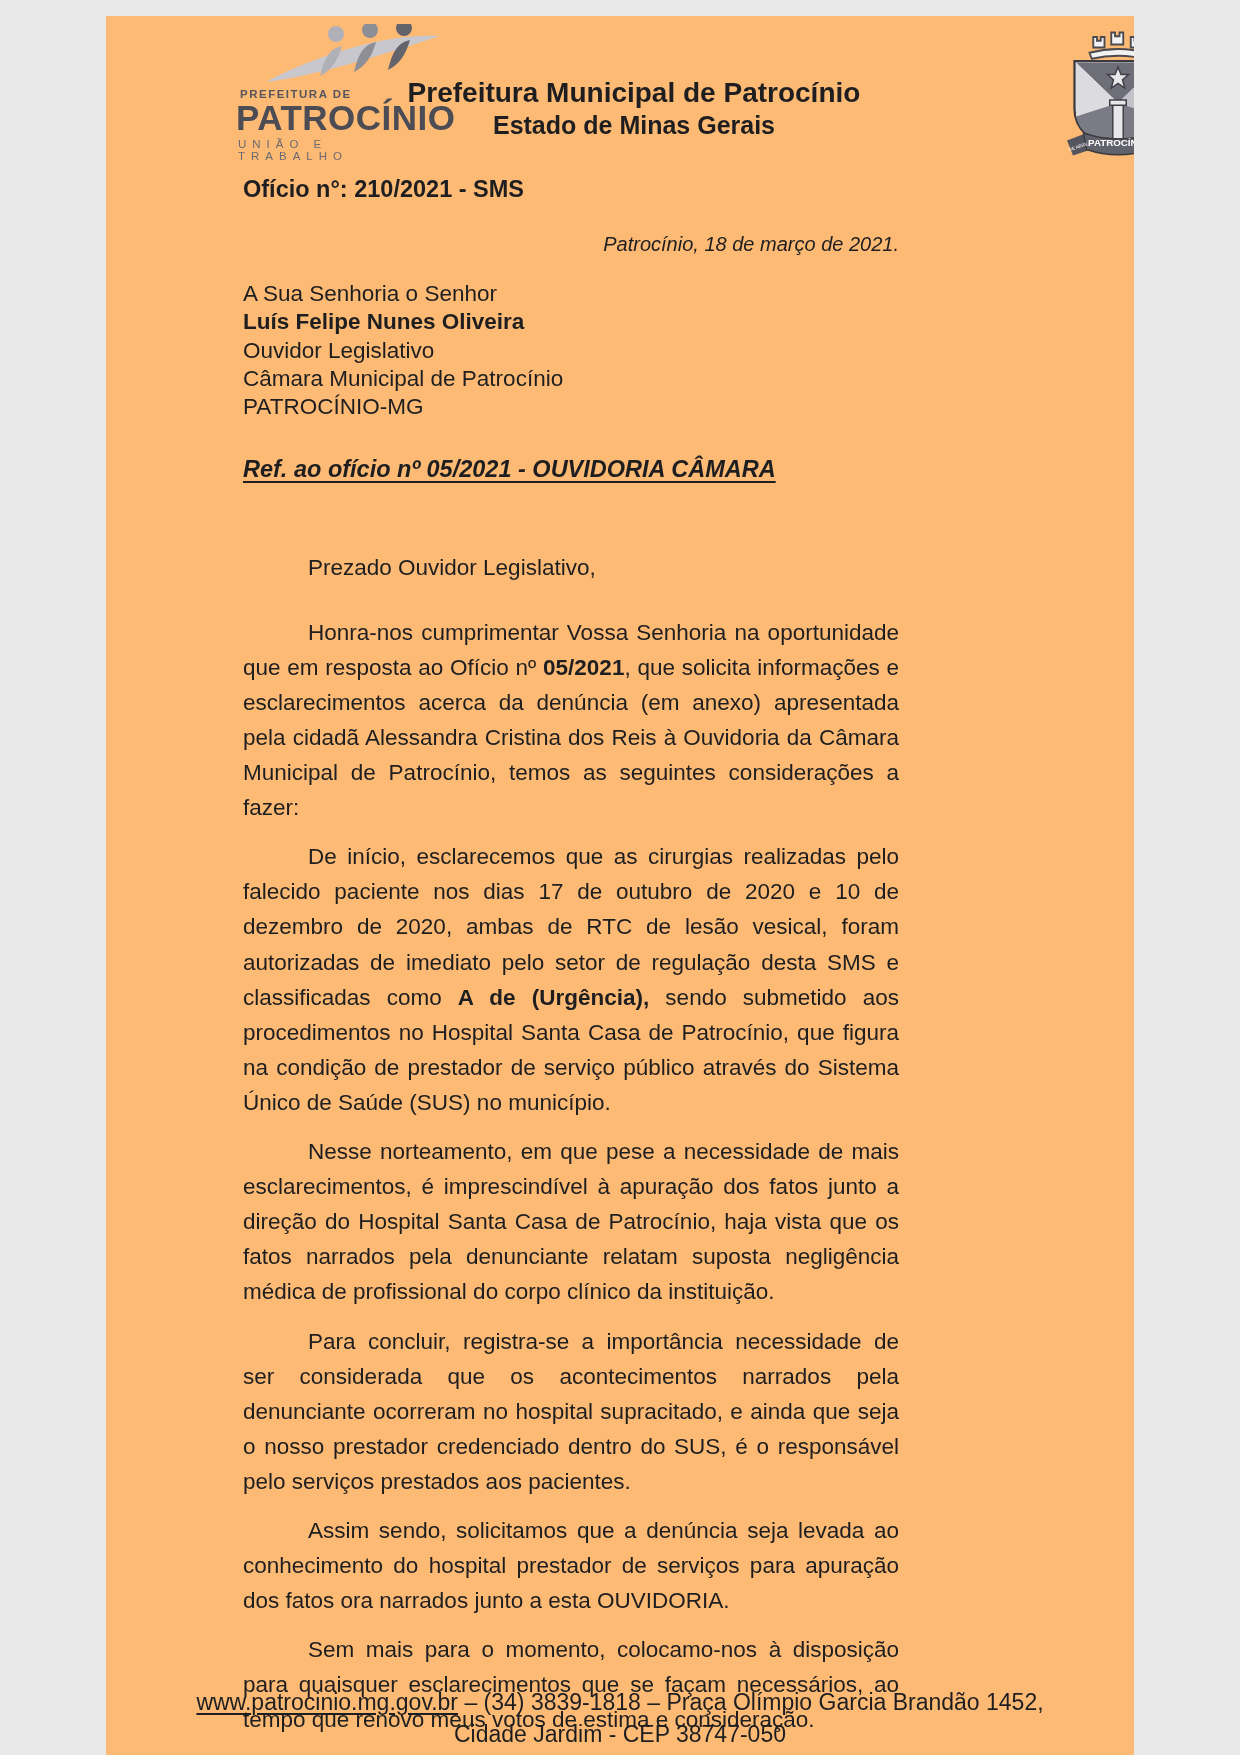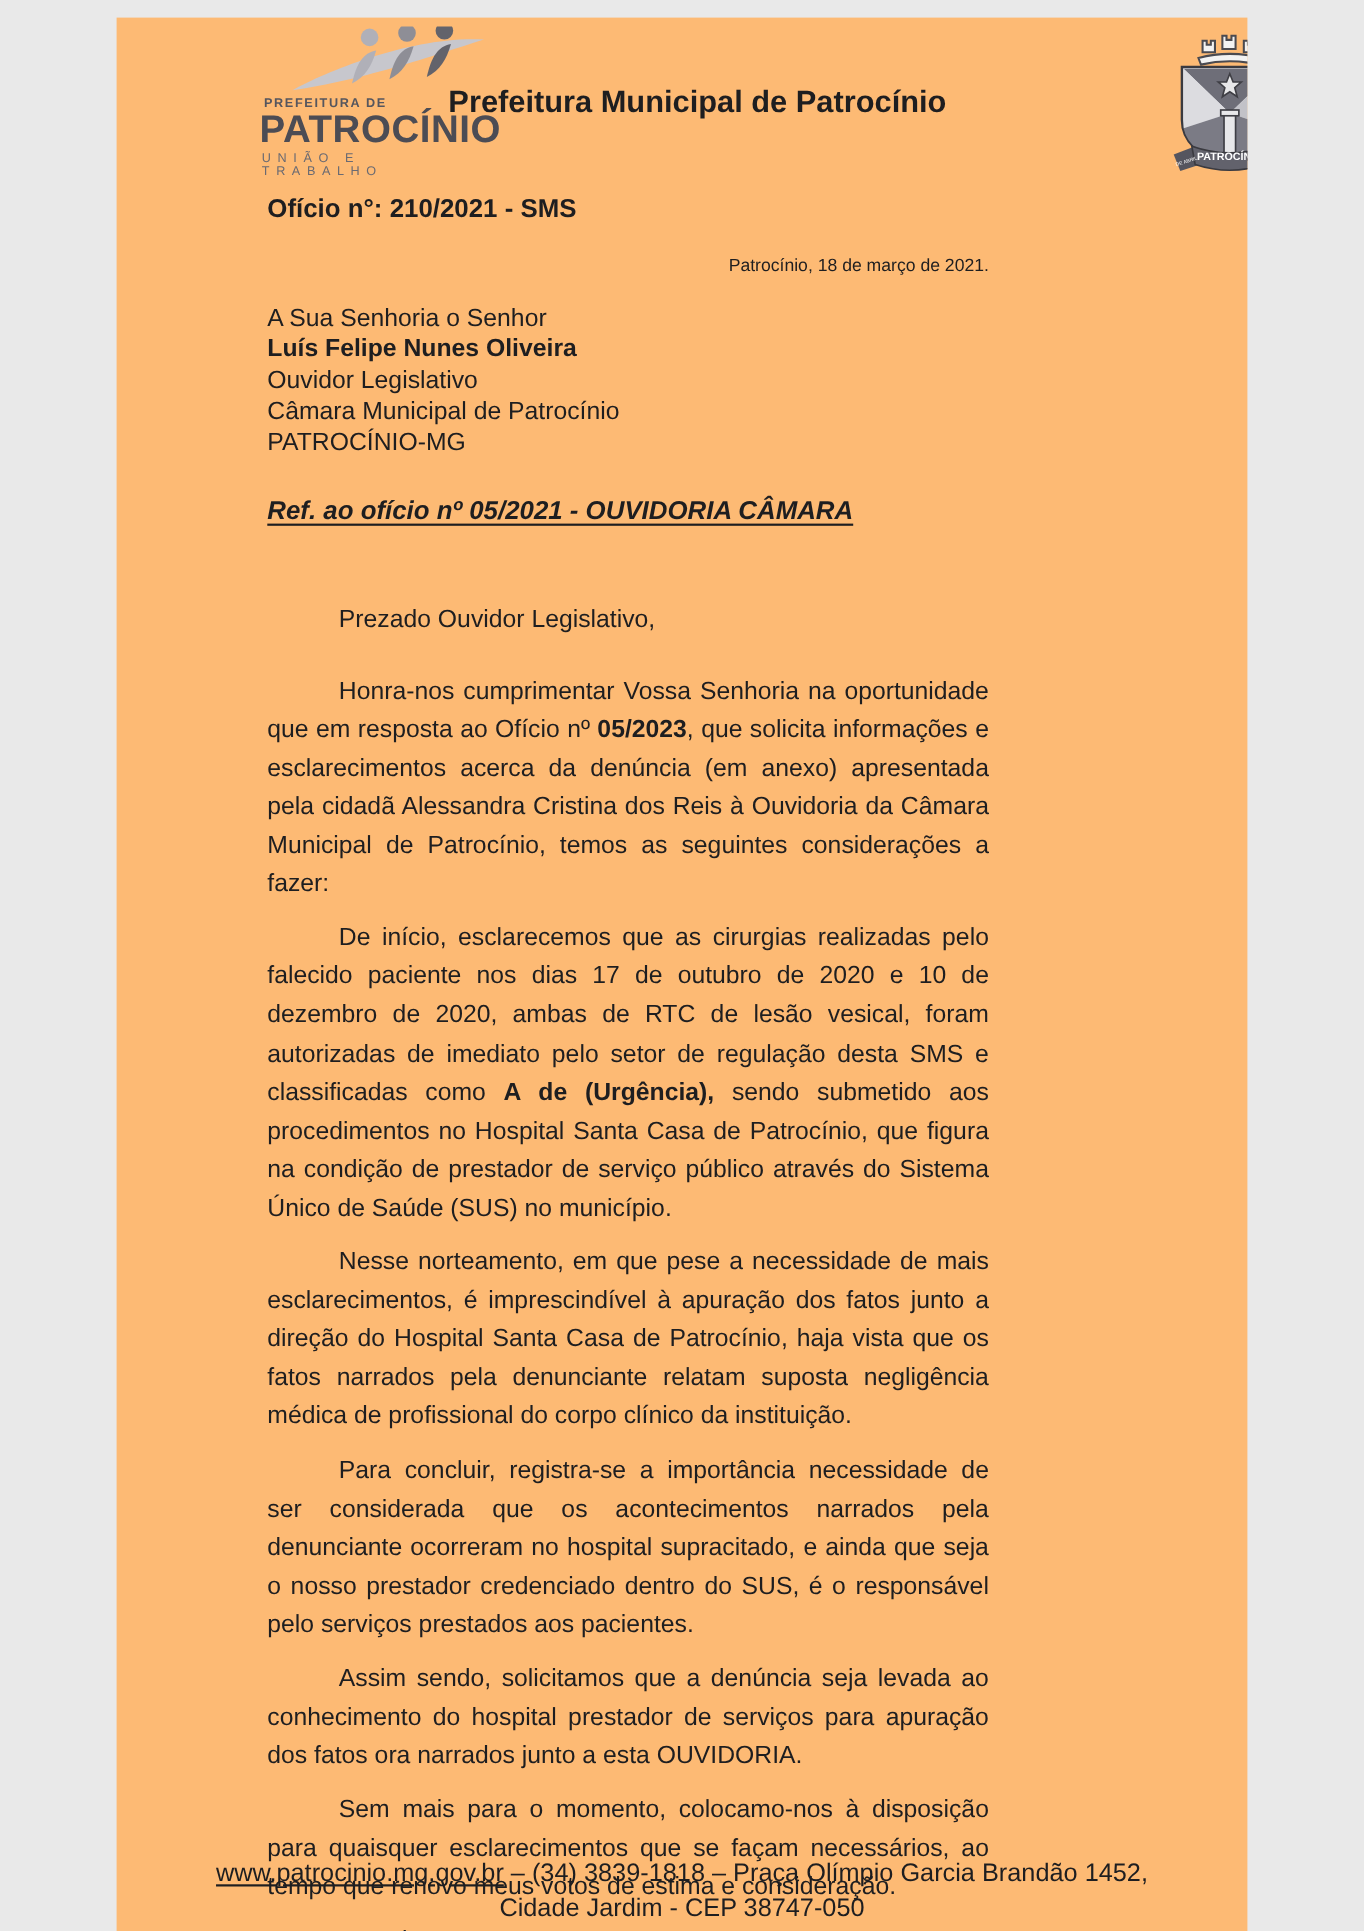--- a/index.html
+++ b/index.html
@@ -19,21 +19,21 @@
   .logo-art{display:block;margin-left:40px;}
   .logo-pretext{font-size:11.5px;letter-spacing:1.5px;color:#56565e;font-weight:bold;margin:2px 0 0 22px;}
   .logo-name{font-size:35px;font-weight:bold;color:#4c4c54;letter-spacing:.5px;margin-left:18px;line-height:1;}
   .logo-motto{font-size:11.5px;letter-spacing:6px;color:#6a6a72;margin:3px 0 0 20px;}
   .title-block{position:absolute;left:0;right:0;top:60px;text-align:center;padding-left:28px;}
   .title-line1{font-size:28px;font-weight:bold;line-height:1.2;}
   .title-line2{font-size:25px;font-weight:bold;line-height:1.2;}
   .crest{position:absolute;left:952px;top:12px;}
   
   .oficio{margin:10px 0 0 137px;font-size:23.5px;font-weight:bold;}
-  .date-line{margin:30px 235px 0 0;text-align:right;font-size:16px;}
+  .date-line{margin:30px 235px 0 0;text-align:right;font-size:20px;font-style:italic;}
   .recipient{margin:24px 0 0 137px;font-size:22.5px;line-height:1.26;}
   .recipient .bold{font-weight:bold;}
   .reference{margin:34px 0 0 137px;font-size:23.5px;font-weight:bold;text-decoration:underline;text-underline-offset:4px;font-style:italic;}
   
   .salutation{margin:72px 235px 34px 137px;text-indent:65px;font-size:22.5px;}
   .body p{
     margin:0 235px 14px 137px;
     font-size:22.5px;line-height:1.56;
     text-align:justify;text-indent:65px;
   }
@@ -79,20 +79,21 @@
           <path d="M130,46 C134,28 140,18 152,16 C148,30 142,40 130,46 Z"></path>
         </g>
       </svg>
       <div class="logo-pretext">PREFEITURA DE</div>
       <div class="logo-name">PATROCÍNIO</div>
       <div class="logo-motto">UNIÃO E TRABALHO</div>
     </div>
 
     <div class="title-block">
       <div class="title-line1">Prefeitura Municipal de Patrocínio</div>
+      <div class="title-line2">Estado de Minas Gerais</div>
     </div>
 
     <div class="crest">
       <svg width="120" height="138" viewBox="0 0 160 184">
 
         <g stroke="#4a4a50" stroke-width="2.5" fill="#f2f2f2">
           <path d="M47,26 v-14 h5 v5 h5 v-5 h5 v14 z"></path>
           <path d="M71,22 v-16 h5 v5 h6 v-5 h5 v16 z"></path>
           <path d="M97,26 v-14 h5 v5 h5 v-5 h5 v14 z"></path>
           <path d="M42,33 q38,-10 76,0 l-3,8 q-35,-8 -70,0 z"></path>
@@ -132,21 +133,21 @@
     <div>Ouvidor Legislativo</div>
     <div>Câmara Municipal de Patrocínio</div>
     <div>PATROCÍNIO-MG</div>
   </div>
 
   <div class="reference">Ref. ao ofício nº 05/2021 - OUVIDORIA CÂMARA</div>
 
   <div class="body">
     <div class="salutation">Prezado Ouvidor Legislativo,</div>
 
-    <p><span>Honra-nos cumprimentar Vossa Senhoria na oportunidade que em resposta ao Ofício nº </span><b>05/2023</b><span>, que solicita informações e esclarecimentos acerca da denúncia (em anexo) apresentada pela cidadã Alessandra Cristina dos Reis à Ouvidoria da Câmara Municipal de Patrocínio, temos as seguintes considerações a fazer:</span></p>
+    <p><span>Honra-nos cumprimentar Vossa Senhoria na oportunidade que em resposta ao Ofício nº </span><b>05/2021</b><span>, que solicita informações e esclarecimentos acerca da denúncia (em anexo) apresentada pela cidadã Alessandra Cristina dos Reis à Ouvidoria da Câmara Municipal de Patrocínio, temos as seguintes considerações a fazer:</span></p>
 
     <p><span>De início, esclarecemos que as cirurgias realizadas pelo falecido paciente nos dias 17 de outubro de 2020 e 10 de dezembro de 2020, ambas de RTC de lesão vesical, foram autorizadas de imediato pelo setor de regulação desta SMS e classificadas como </span><b>A de (Urgência),</b><span> sendo submetido aos procedimentos no Hospital Santa Casa de Patrocínio, que figura na condição de prestador de serviço público através do Sistema Único de Saúde (SUS) no município.</span></p>
 
     <p>Nesse norteamento, em que pese a necessidade de mais esclarecimentos, é imprescindível à apuração dos fatos junto a direção do Hospital Santa Casa de Patrocínio, haja vista que os fatos narrados pela denunciante relatam suposta negligência médica de profissional do corpo clínico da instituição.</p>
 
     <p>Para concluir, registra-se a importância necessidade de ser considerada que os acontecimentos narrados pela denunciante ocorreram no hospital supracitado, e ainda que seja o nosso prestador credenciado dentro do SUS, é o responsável pelo serviços prestados aos pacientes.</p>
 
     <p>Assim sendo, solicitamos que a denúncia seja levada ao conhecimento do hospital prestador de serviços para apuração dos fatos ora narrados junto a esta OUVIDORIA.</p>
 
     <p>Sem mais para o momento, colocamo-nos à disposição para quaisquer esclarecimentos que se façam necessários, ao tempo que renovo meus votos de estima e consideração.</p>

